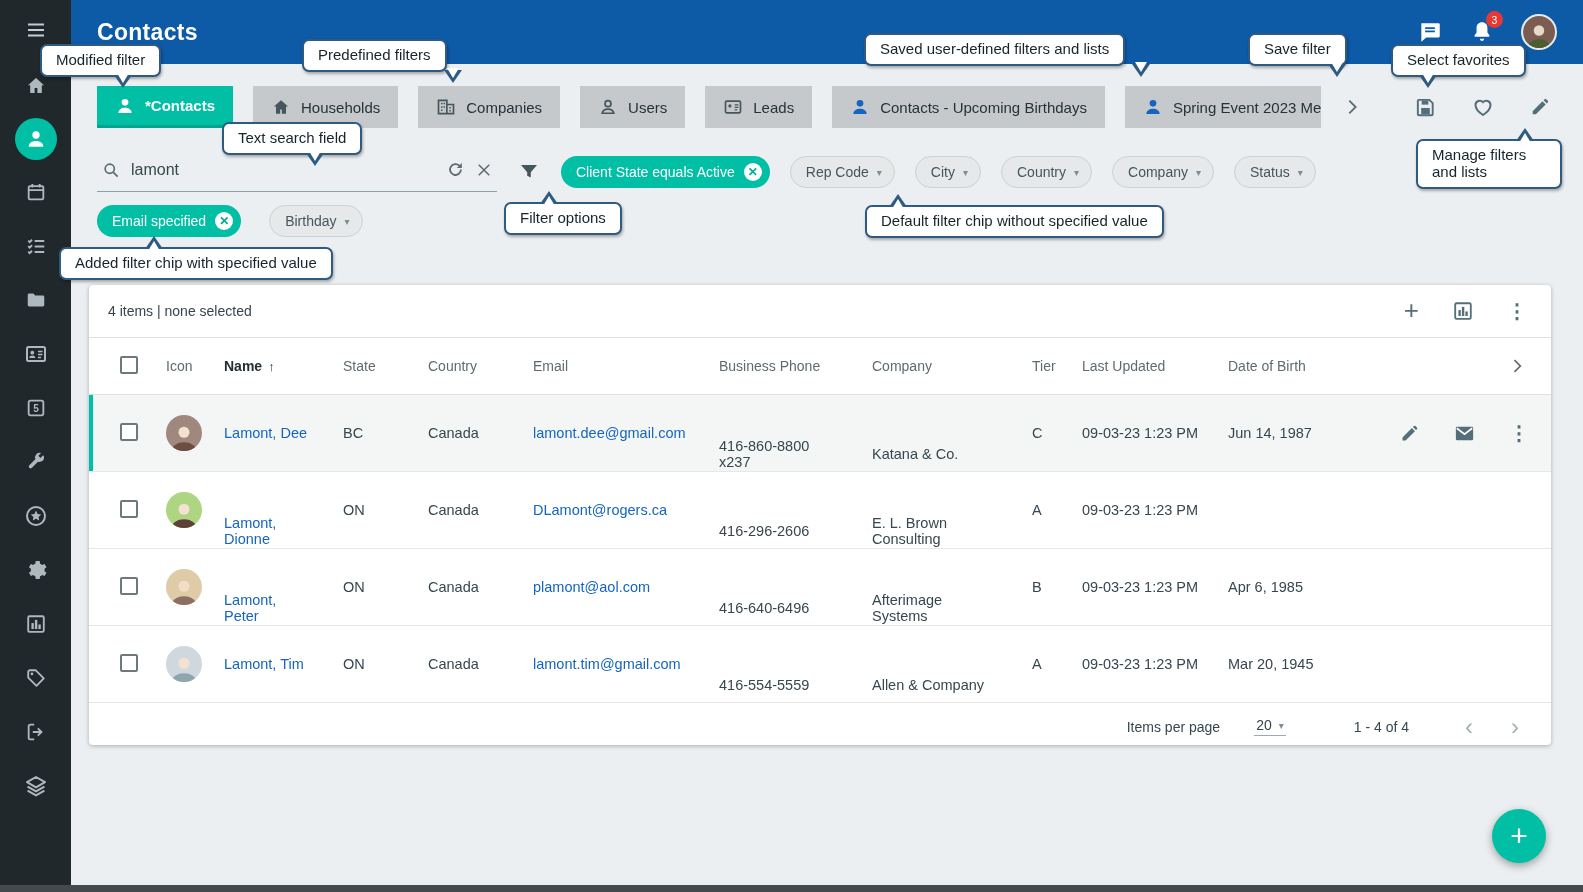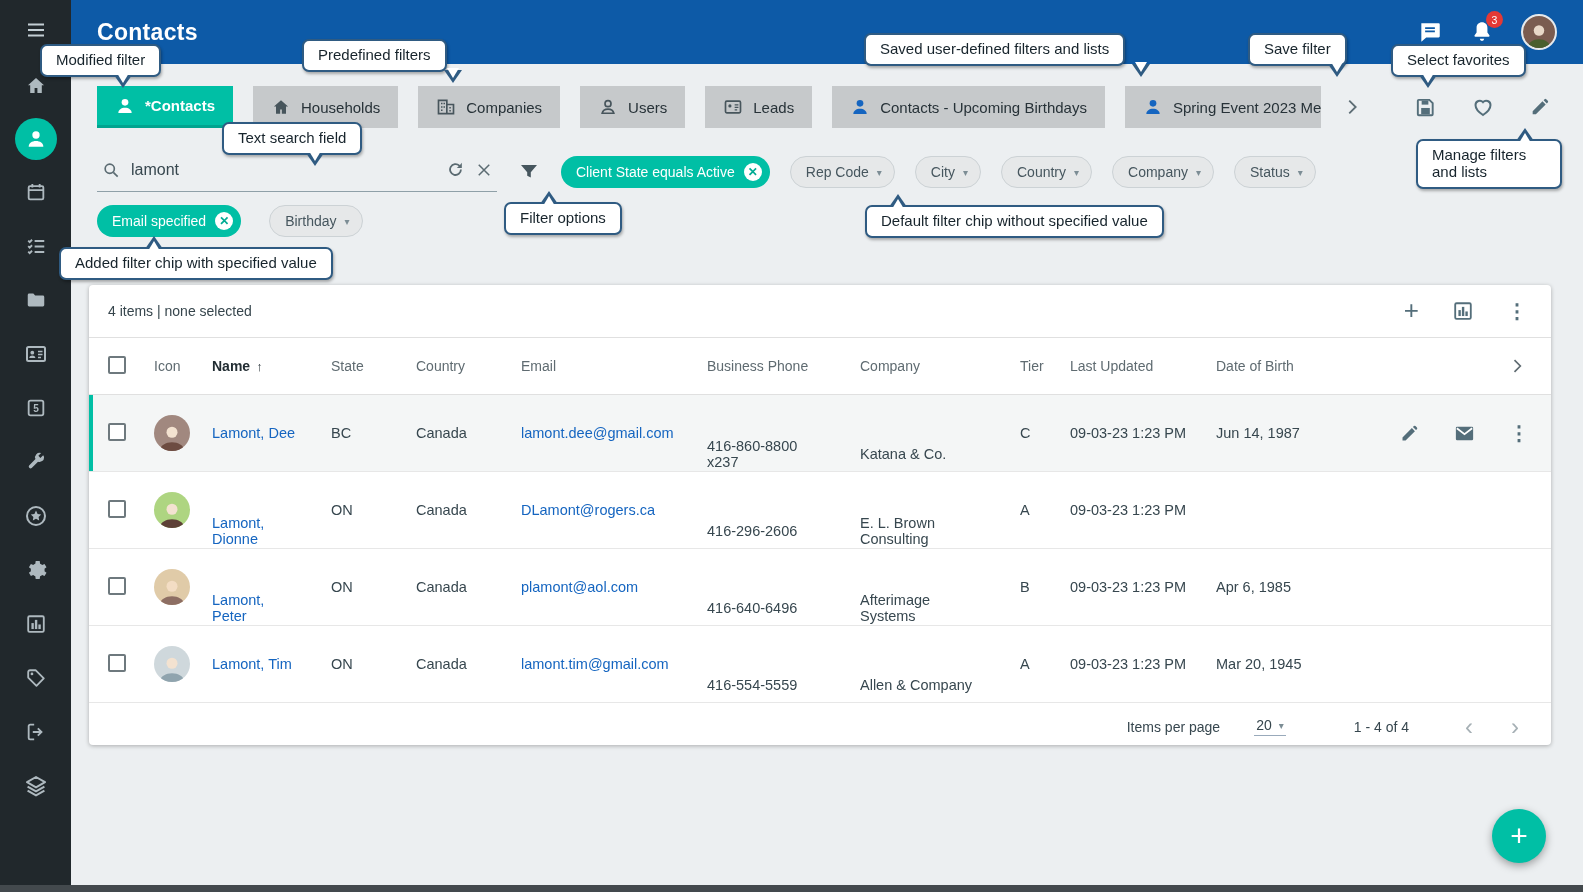--- a/index.html
+++ b/index.html
@@ -60,21 +60,21 @@
   .caret { font-size:10px; color:#7c8d95; }
 
   
   .card { position:absolute; left:18px; top:221px; width:1462px; height:460px; background:#fff;
           border-radius:4px; box-shadow:0 1px 4px rgba(0,0,0,.28); }
   .card-toolbar { height:52px; display:flex; align-items:center; padding:0 24px 0 19px; color:#36454c; font-size:14px; }
   .toolbar-actions { margin-left:auto; display:flex; align-items:center; gap:33px; color:#546e7a; }
   .plus-glyph { font-size:26px; line-height:20px; color:#546e7a; }
   .kebab { font-size:20px; font-weight:bold; color:#546e7a; line-height:20px; }
 
-  .grid-cols { display:grid; align-items:center; padding-left:19px;
+  .grid-cols { display:grid; align-items:center; padding-left:31px;
     grid-template-columns:46px 58px 119px 85px 105px 186px 153px 160px 50px 146px 148px minmax(0,1fr); }
   .thead { height:58px; border-top:1px solid #e0e0e0; border-bottom:1px solid #e0e0e0; color:#5f6b71; font-size:14px; }
   .thead .name-h { color:#222d33; font-weight:bold; display:flex; gap:6px; align-items:center; }
   .sort-arrow { font-size:13px; color:#222d33; }
   .th-chevron { justify-self:end; padding-right:24px; color:#5f6b71; display:flex; }
 
   .cb { width:18px; height:18px; border:2px solid #6e797e; border-radius:2px; background:#fff; display:inline-block; }
 
   .trow { height:77px; border-bottom:1px solid #e7e7e7; font-size:14.5px; color:#37474f; position:relative; }
   .trow:last-of-type { height:64px; }

